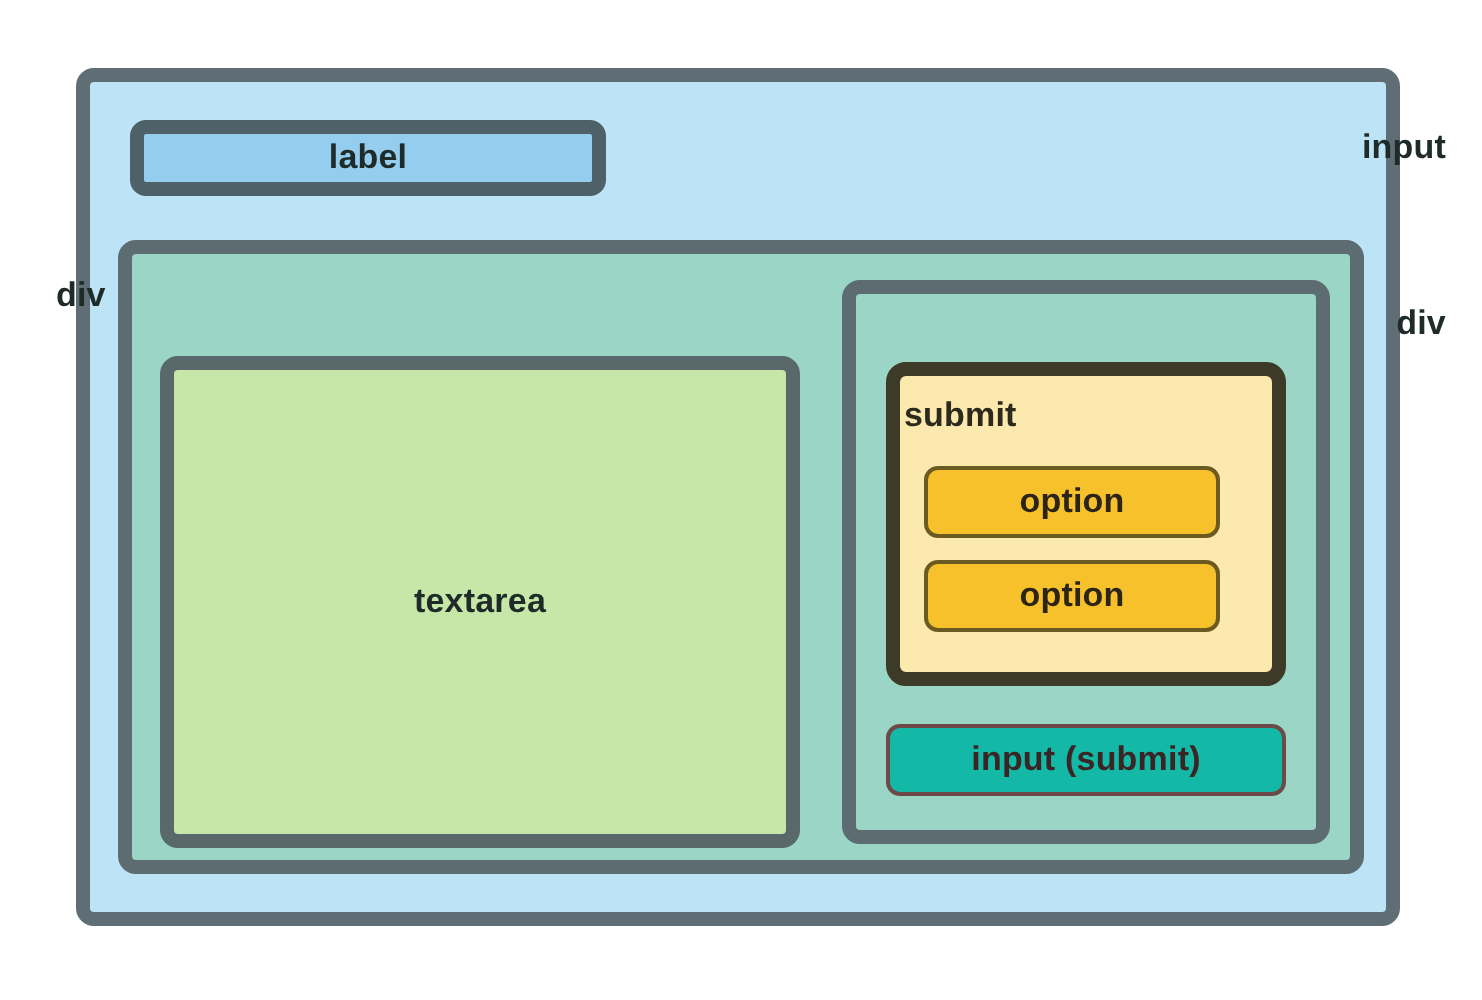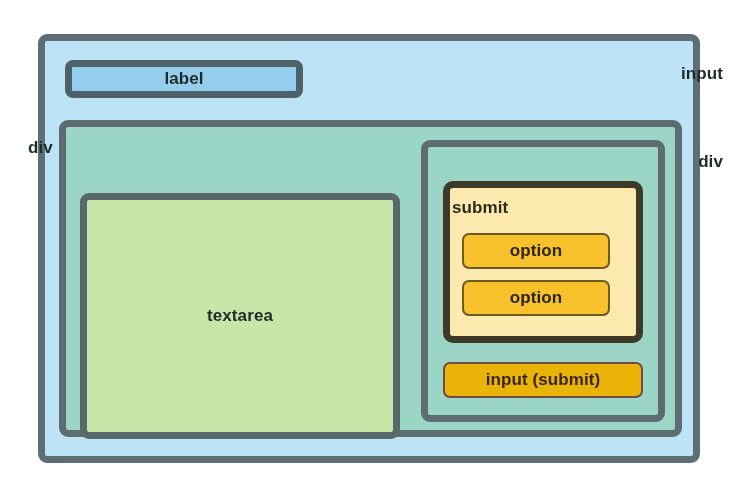--- a/index.html
+++ b/index.html
@@ -88,21 +88,20 @@
   .textarea-box {
     left: 80px;
     top: 178px;
     width: 320px;
     height: 246px;
     background: #c6e7a8;
     border-color: #59696b;
     display: flex;
     align-items: center;
     justify-content: center;
-    margin-top: 15px;
   }
   .textarea-text {
     position: static;
     font-size: 17px;
   }
 
   
   .div-inner {
     left: 421px;
     top: 140px;
@@ -153,21 +152,21 @@
     font-size: 17px;
     color: #2c2416;
   }
 
   
   .submit-box {
     left: 443px;
     top: 362px;
     width: 200px;
     height: 36px;
-    background: #eab308;
+    background: #14b8a6;
     border: 2px solid #6d4a48;
     border-radius: 7px;
     display: flex;
     align-items: center;
     justify-content: center;
   }
   .submit-text {
     position: static;
     font-size: 17px;
     color: #3a2524;

